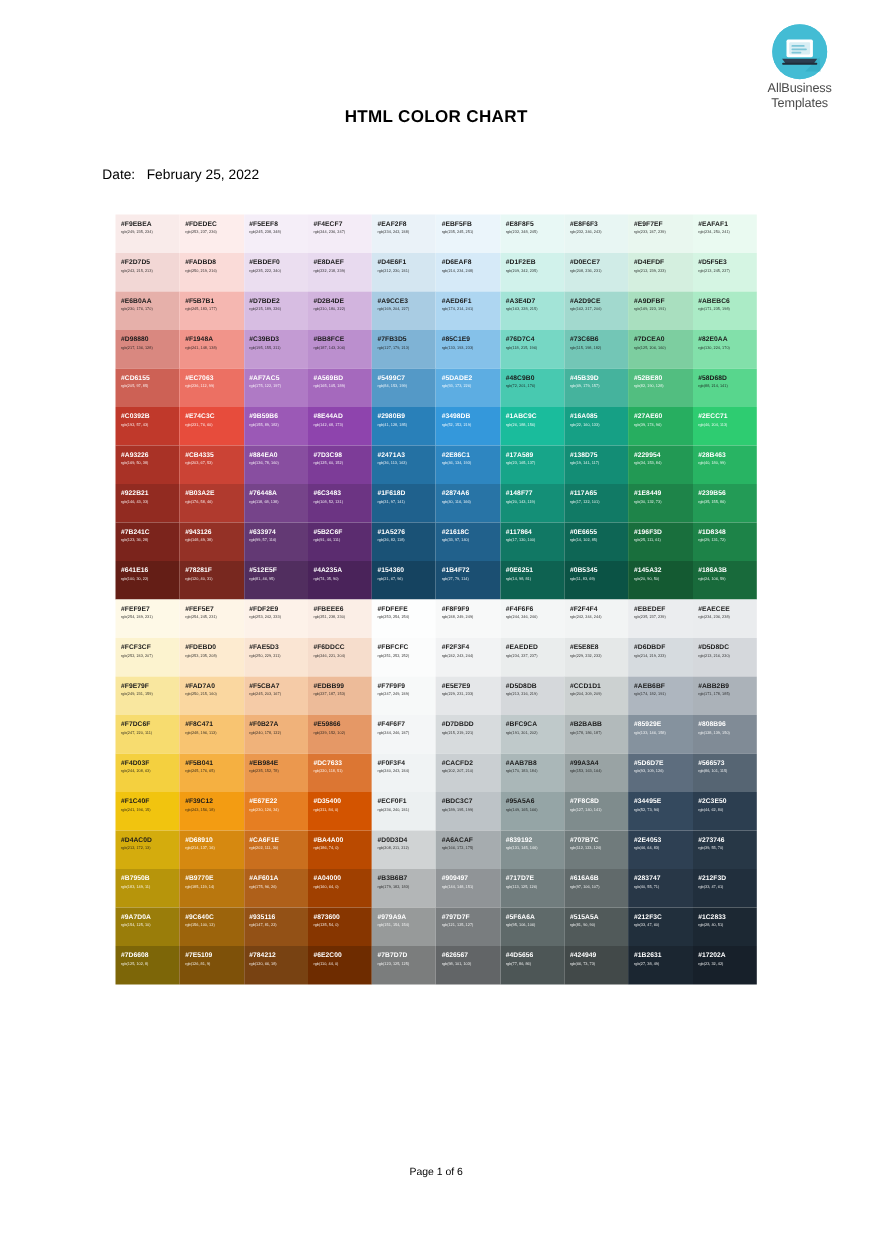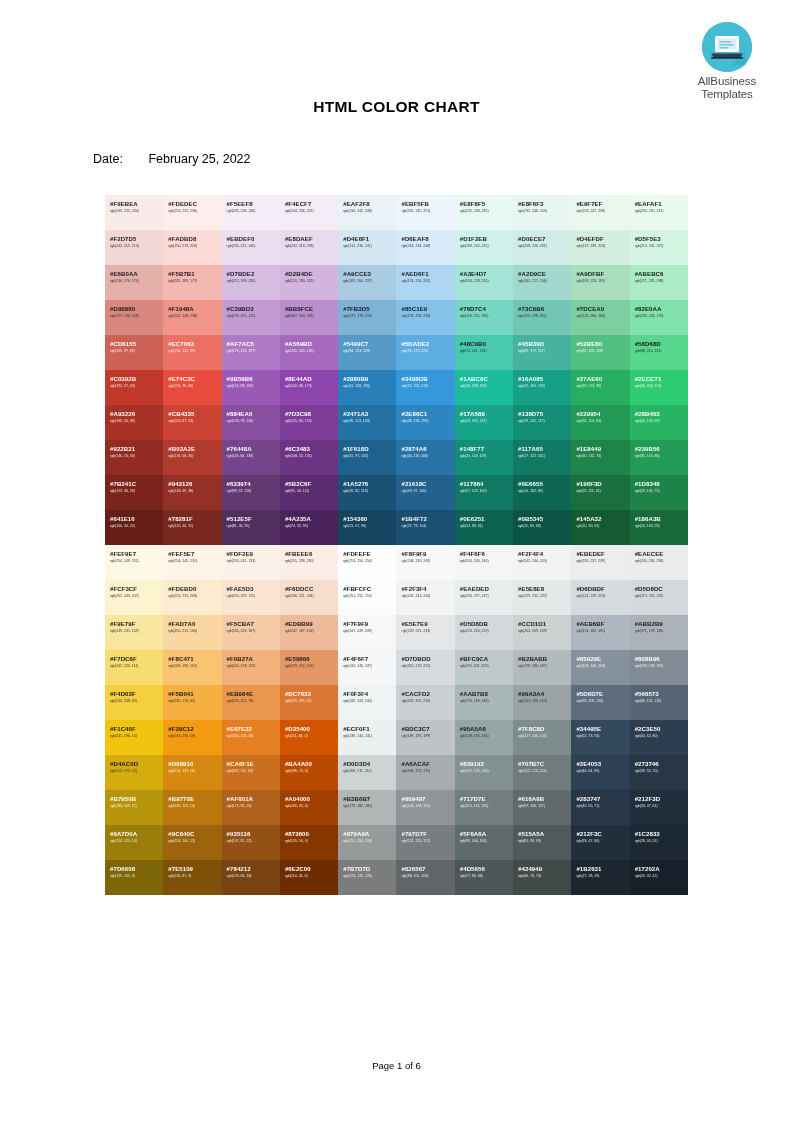--- a/index.html
+++ b/index.html
@@ -49,21 +49,21 @@
     font-weight: bold;
     font-size: 15.5px;
     letter-spacing: 0.3px;
   }
   #date-line {
     position: absolute;
     top: 152px; left: 93px;
     font-family: "Liberation Sans", sans-serif;
     font-size: 12.5px;
   }
-  #date-line .date-label { margin-right: 22px; }
+  #date-line .date-label { margin-right: 7px; }
 
   
   #grid-wrap {
     position: absolute;
     left: 105px; top: 195px;
     width: 583px;
   }
   .color-block { width: 583px; display: block; }
   .color-row {
     display: flex;

